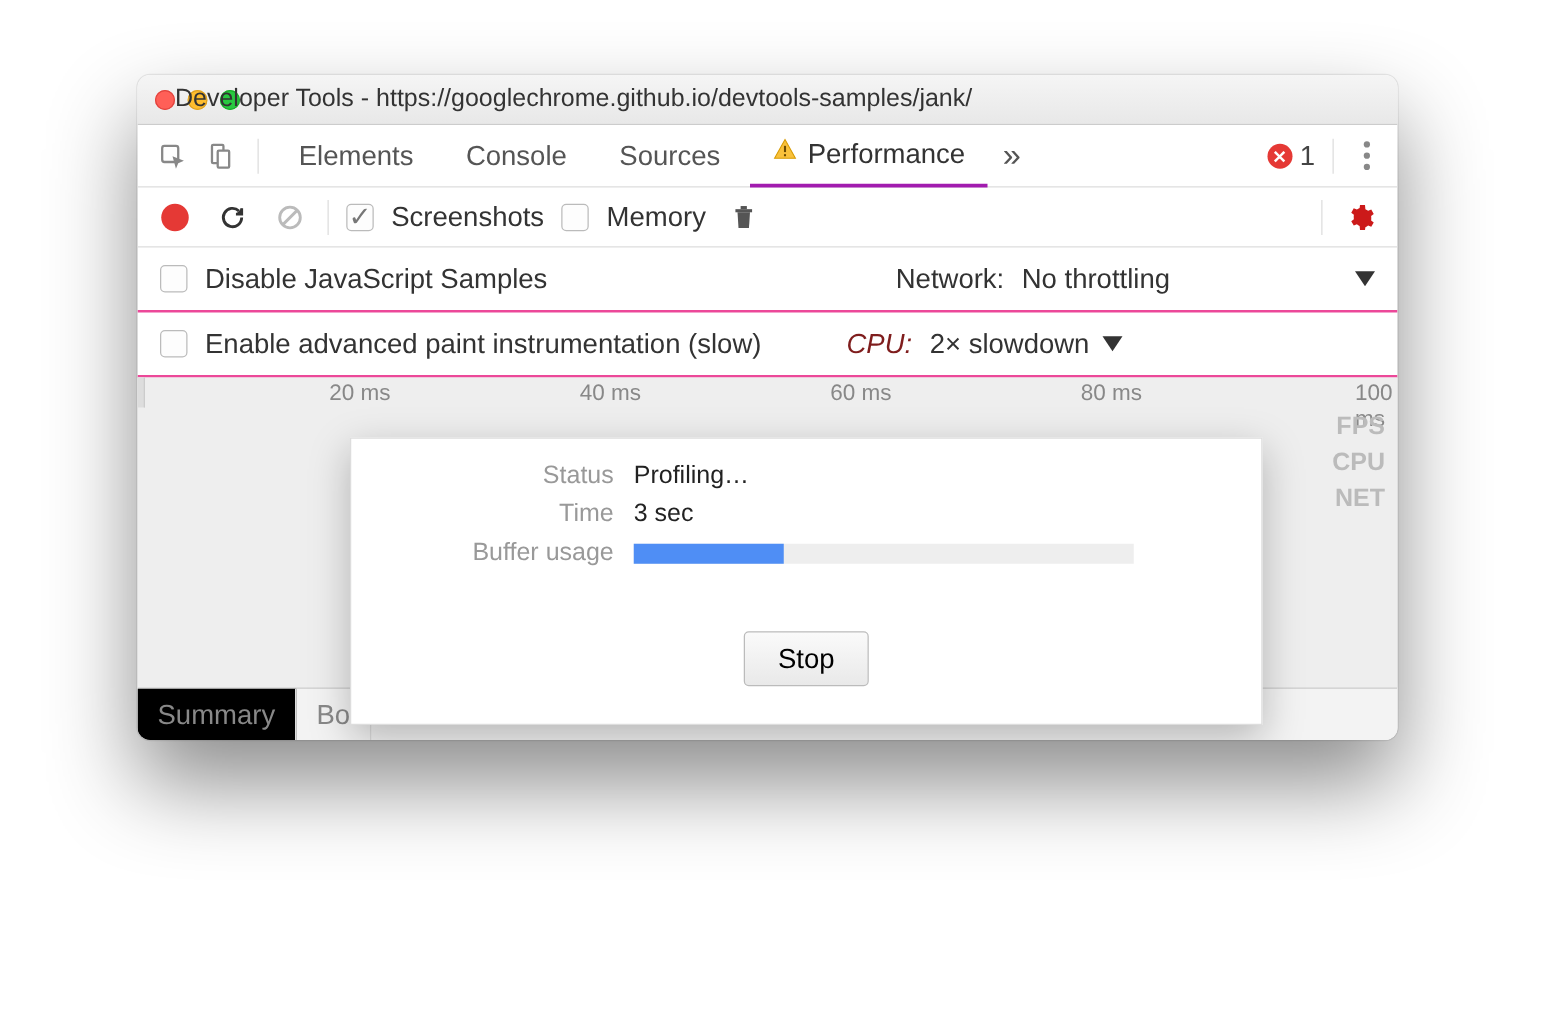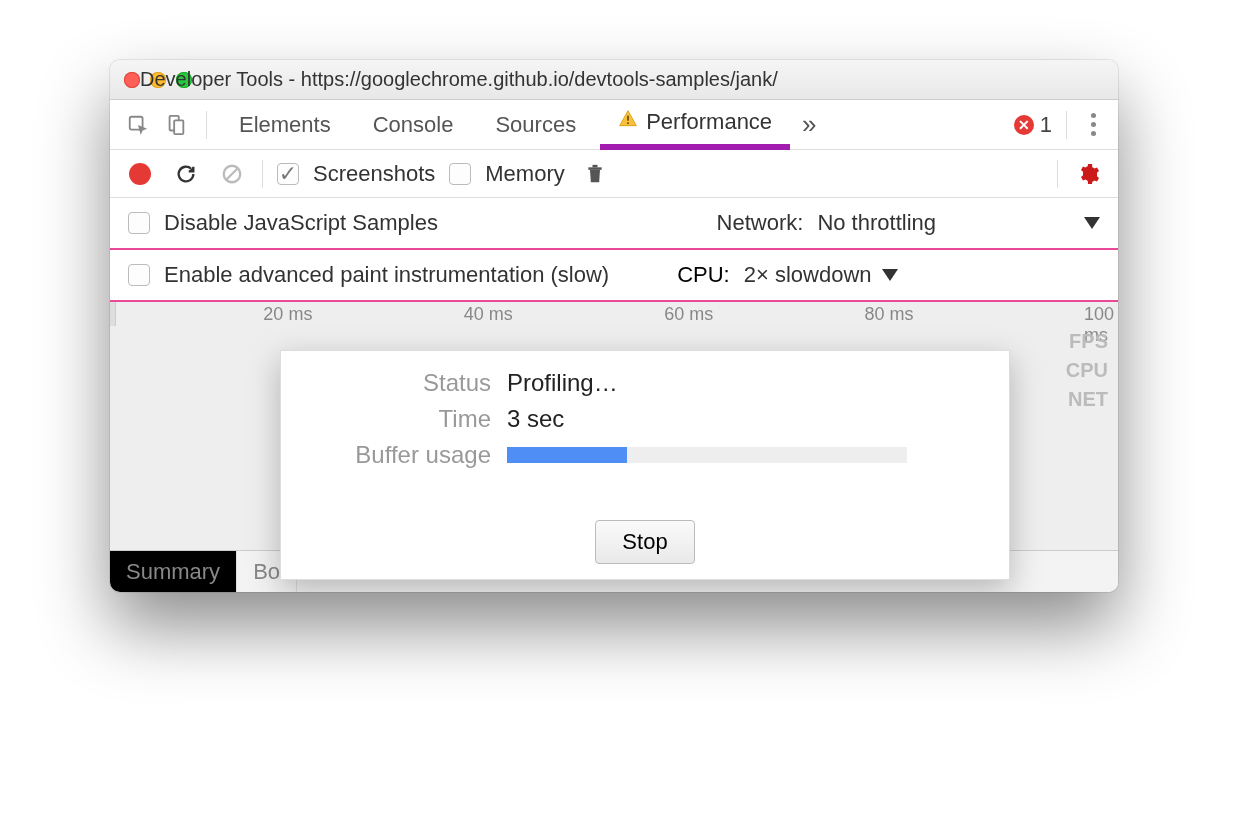--- a/index.html
+++ b/index.html
@@ -62,21 +62,21 @@
     padding: 0 18px;
     height: 56px;
     display: inline-flex;
     align-items: center;
     gap: 8px;
     cursor: pointer;
     color: #555;
   }
   .tab.active {
     color: #333;
-    border-bottom: 6px solid #a21caf;
+    border-bottom: 3px solid #a21caf;
     height: 50px;
     justify-content: center;
   }
   .overflow-chev { margin-left: 6px; }
   .spacer { flex: 1; }
   .error-badge {
     display: inline-flex; align-items: center; gap: 6px;
     color: #444; font-size: 22px;
   }
   .circle-x {
@@ -156,21 +156,21 @@
     box-shadow: 0 10px 30px rgba(0,0,0,0.25);
     border: 1px solid #ddd;
     display: flex; flex-direction: column;
     padding: 12px 20px 20px 20px;
   }
   .modal-grid {
     display: grid;
     grid-template-columns: 180px 1fr;
     row-gap: 8px;
     column-gap: 16px;
-    font-size: 24px;
+    font-size: 20px;
     align-items: center;
     margin: 6px 10px 18px 10px;
   }
   .k { color: #999; text-align: right; }
   .v { color: #222; }
   .bar-track {
     width: 400px; height: 16px; background: #eee;
   }
   .bar-fill { height: 100%; background: #4f8ef5; }
   .stop-btn {
@@ -290,21 +290,21 @@
     <span class="opt-select">
       <span>No throttling</span>
     </span>
     <span style="width:120px"></span>
     <span class="tri-down"></span>
   </div>
   <div class="options-row">
     <span class="chk"></span>
     <span class="opt-label">Enable advanced paint instrumentation (slow)</span>
     <div class="spacer" style="flex:0 0 40px"></div>
-    <span style="color:#000000;">CPU:</span>
+    <span style="color:#7f1d1d;font-style:italic;">CPU:</span>
     <span class="opt-select">
       <span>2× slowdown</span>
       <span class="tri-down"></span>
     </span>
     <div class="spacer"></div>
   </div>
 
   <div class="timeline-area">
     <div class="ruler">
       <div class="ruler-lane"></div>

